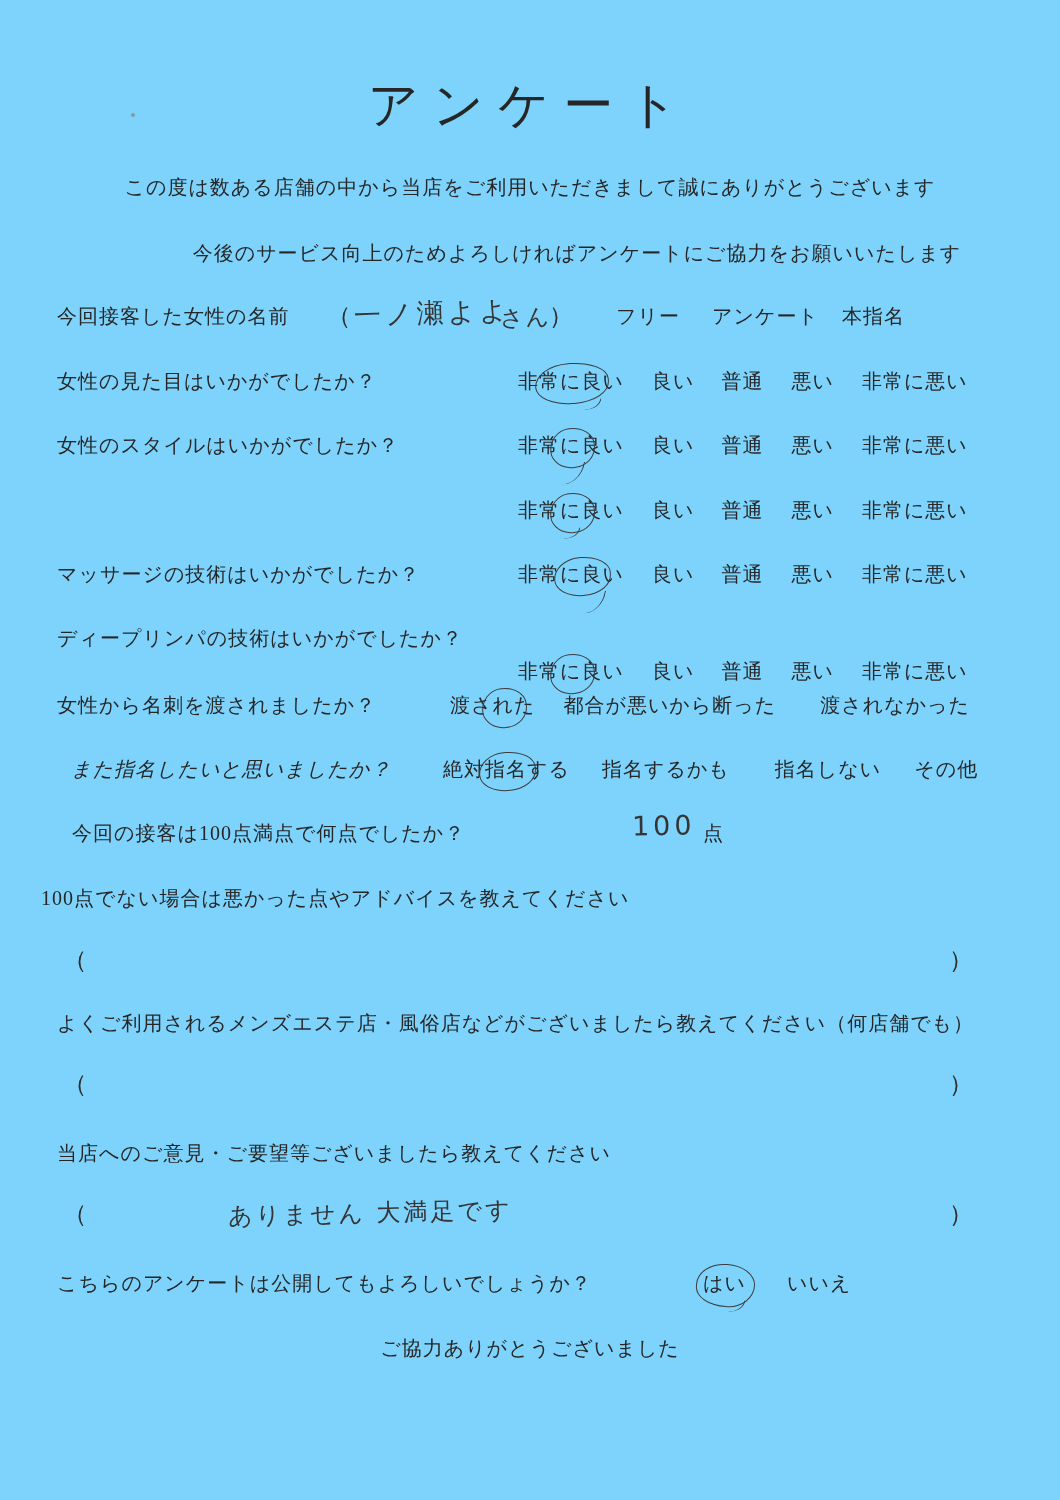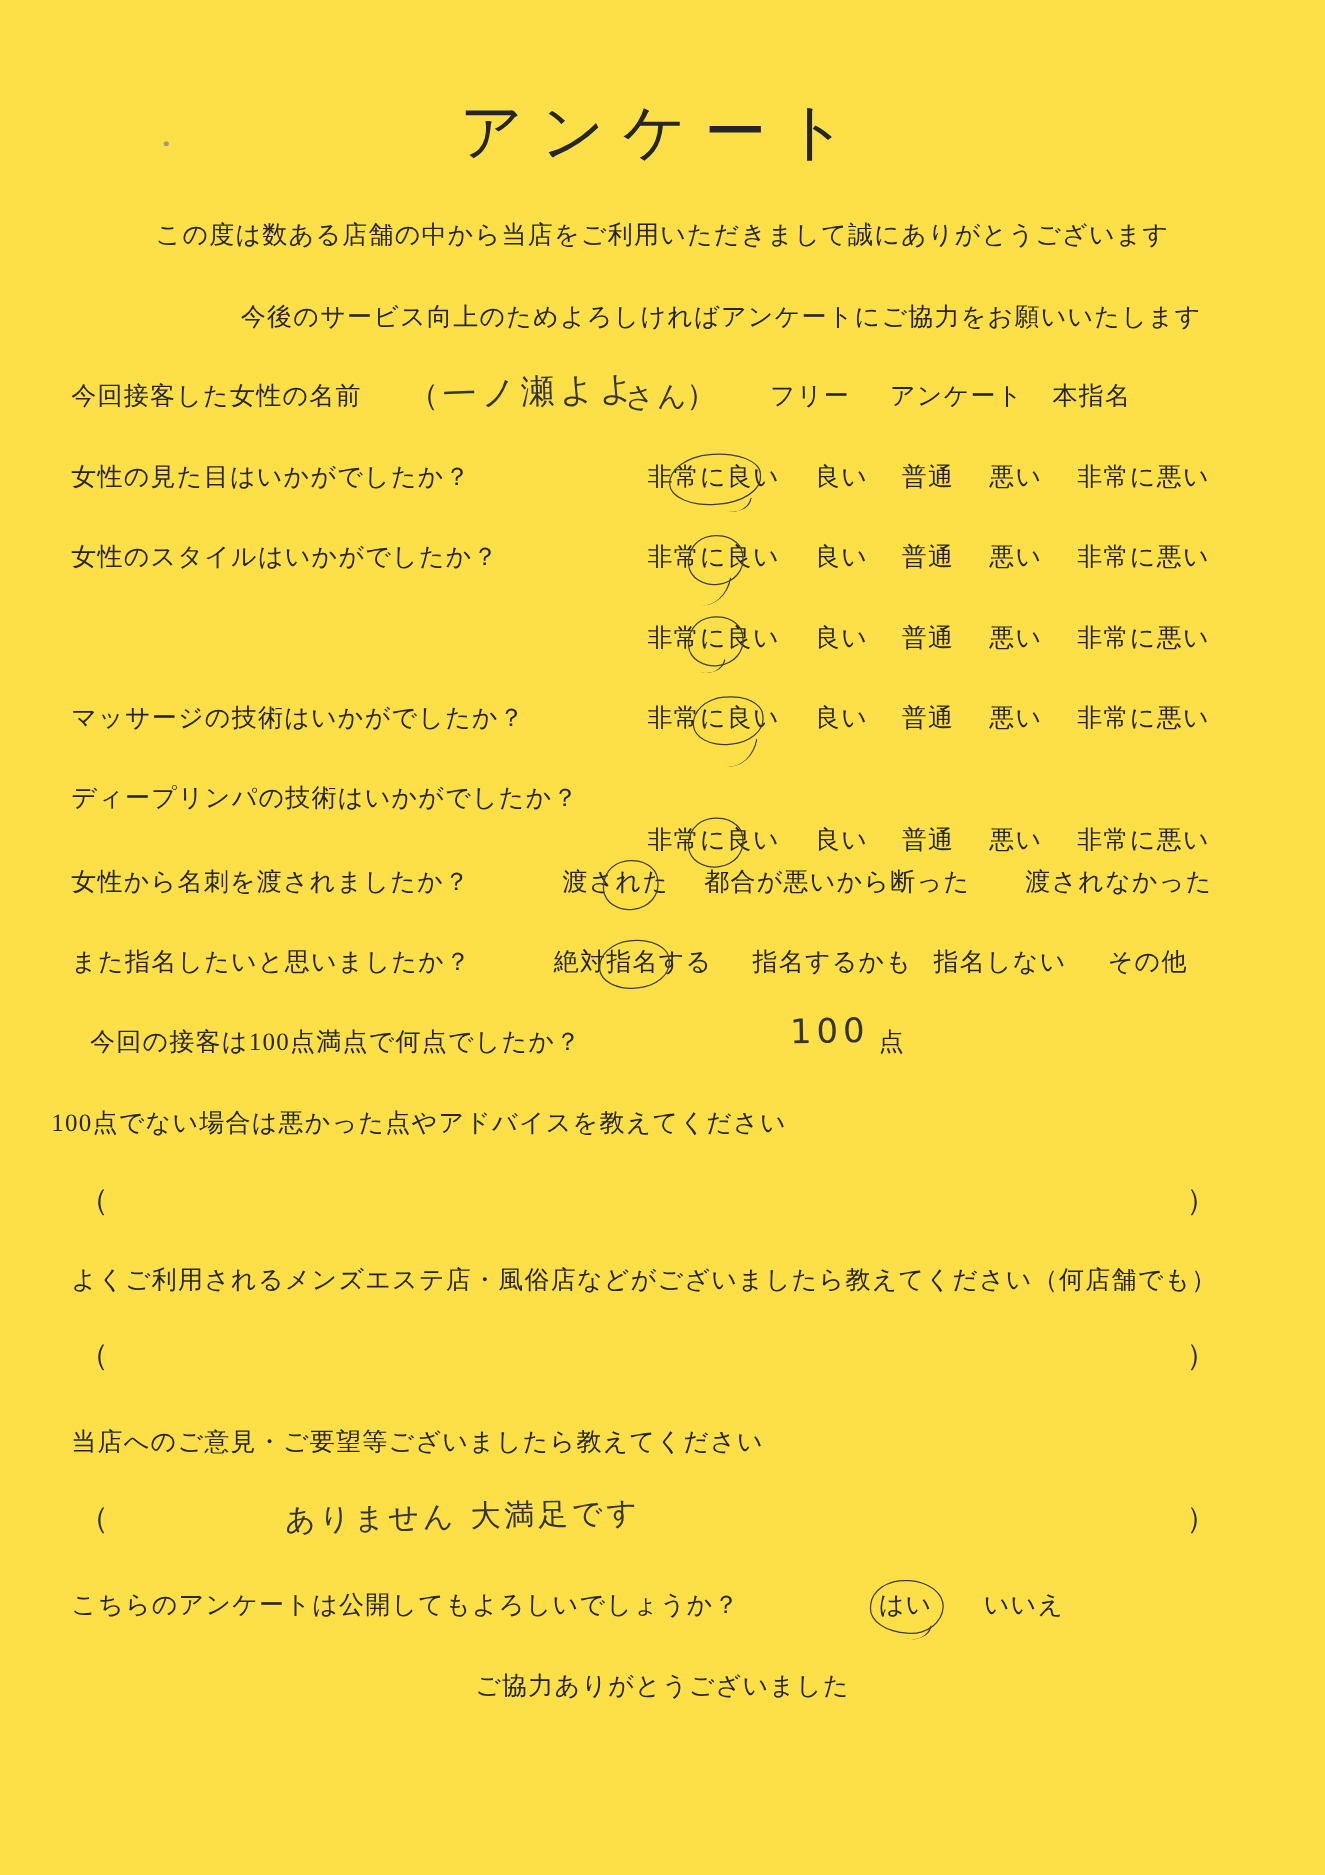--- a/index.html
+++ b/index.html
@@ -1,20 +1,20 @@
 <!DOCTYPE html>
 <html lang="ja"><head>
 <meta charset="utf-8">
 <style>
   html,body{margin:0;padding:0;background:#d9d9d9;}
   .page{
     position:relative;
     width:1060px;height:1500px;
     margin:0 auto;
-    background:#fde047;
+    background:#7dd3fc;
     font-family:"Liberation Serif","DejaVu Serif",serif;
     color:#262626;
     overflow:hidden;
   }
   .abs{position:absolute;white-space:nowrap;}
   .body-text{font-size:20px;letter-spacing:1px;}
   .center{left:0;width:100%;text-align:center;}
   .title{font-size:50px;letter-spacing:14px;font-weight:400;}
   .paren{font-size:24px;color:#2d2d2d;}
   .opt{display:inline-block;}
@@ -120,24 +120,24 @@
     <span class="opt">非常に悪い</span>
   </div>
 
   <div class="abs body-text" style="left:57px;top:692px;">女性から名刺を渡されましたか？</div>
   <div class="abs body-text" style="left:450px;top:692px;">
     <span class="opt" style="margin-right:22px;"><span>渡さ</span><span class="hc hc-one">れ</span><span>た</span></span>
     <span class="opt" style="margin-right:38px;">都合が悪いから断った</span>
     <span class="opt">渡されなかった</span>
   </div>
 
-  <div class="abs body-text" style="left:57px;top:756px;">また指名したいと思いましたか？</div>
+  <div class="abs body-text" style="left:71px;top:756px;font-style:italic;">また指名したいと思いましたか？</div>
   <div class="abs body-text" style="left:443px;top:756px;">
     <span class="opt" style="margin-right:26px;"><span>絶対</span><span class="hc hc-two">指名</span><span>する</span></span>
-    <span class="opt" style="margin-right:11px;">指名するかも</span>
+    <span class="opt" style="margin-right:39px;">指名するかも</span>
     <span class="opt" style="margin-right:27px;">指名しない</span>
     <span class="opt">その他</span>
   </div>
 
   <div class="abs body-text" style="left:72px;top:820px;">今回の接客は100点満点で何点でしたか？</div>
   <div class="abs hand hand-score" style="left:632px;top:810px;">100</div>
   <div class="abs body-text" style="left:703px;top:820px;">点</div>
 
   <div class="abs body-text" style="left:41px;top:885px;">100点でない場合は悪かった点やアドバイスを教えてください</div>
   <div class="abs paren" style="left:63px;top:944px;">（</div>

